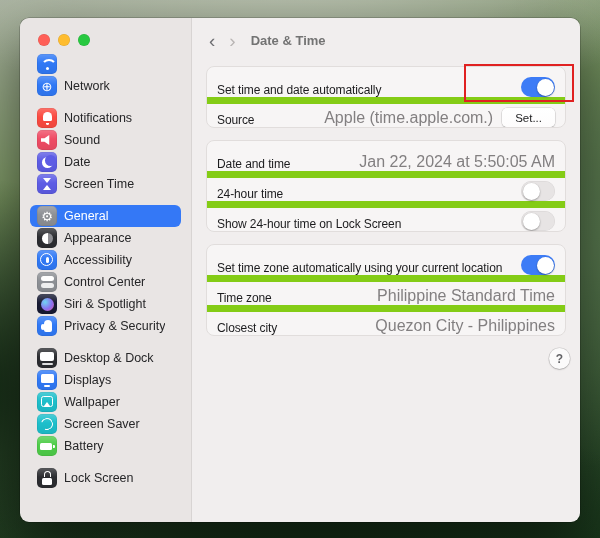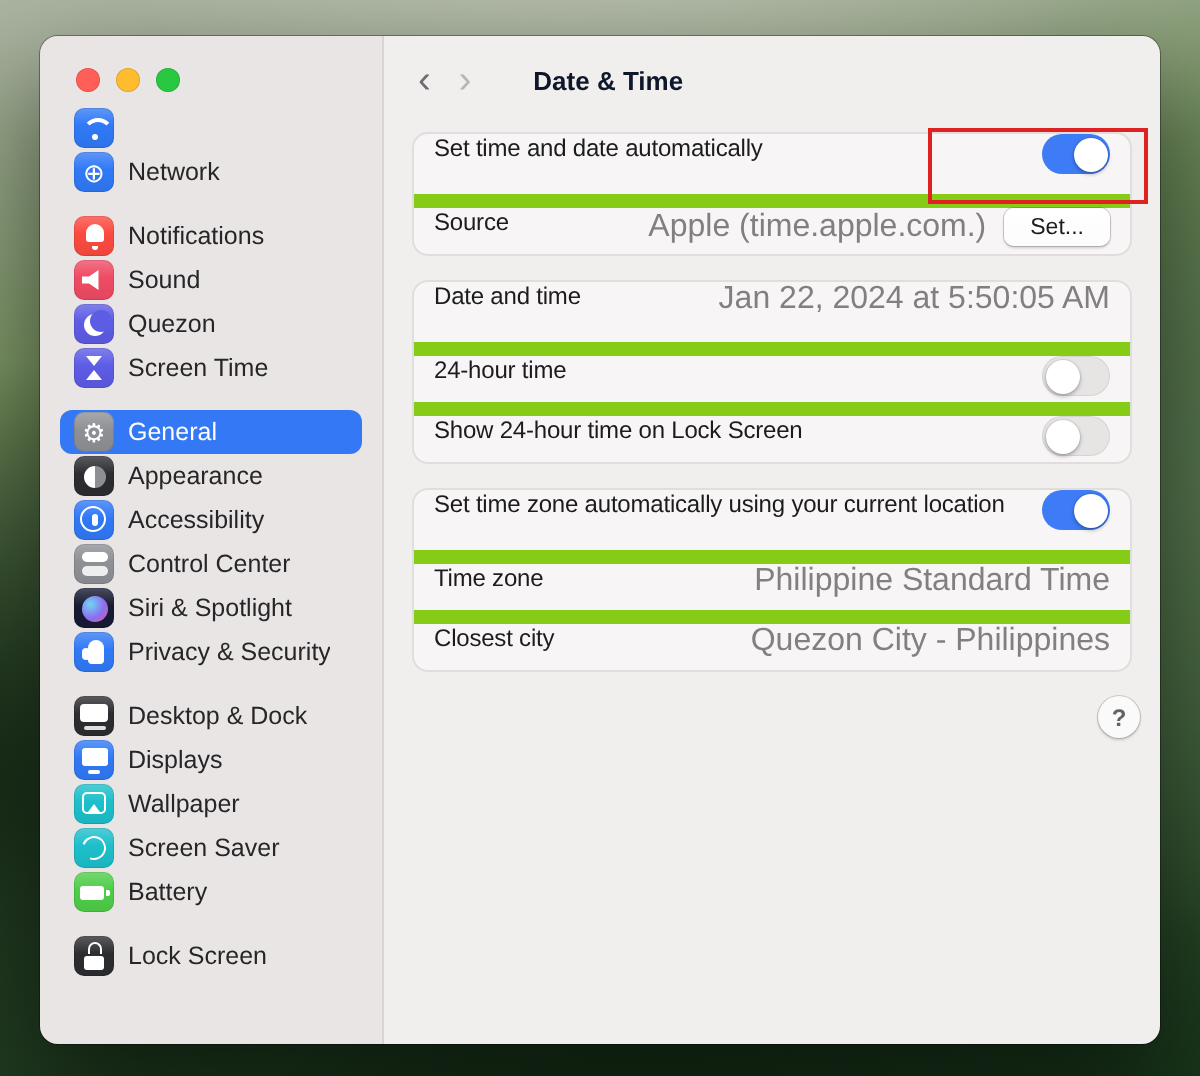--- a/index.html
+++ b/index.html
@@ -78,24 +78,24 @@
   .i-battery::before{content:"";position:absolute;top:7px;left:3px;width:12px;height:6.5px;background:#fff;border-radius:1.5px}
   .i-battery::after{content:"";position:absolute;top:8.5px;right:2.5px;width:2px;height:3.5px;background:#fff;border-radius:0 1px 1px 0}
   .i-lock::before{content:"";position:absolute;bottom:3.5px;left:5px;width:10px;height:7px;background:#fff;border-radius:1.5px}
   .i-lock::after{content:"";position:absolute;top:3px;left:6.5px;width:7px;height:6px;border:1.5px solid #fff;border-bottom:none;border-radius:4px 4px 0 0;box-sizing:border-box}
   
   .panel{flex:1;background:#f1eeee;position:relative;display:flex;flex-direction:column}
   .phead{height:44px;flex:none;display:flex;align-items:center;padding:0 10px}
   .nav-chevron{background:none;border:none;font-size:19px;line-height:1;padding:0 7px;font-family:inherit}
   .nav-chevron.back{color:#6d6d71}
   .nav-chevron.fwd{color:#b9b5b4}
-  .ptitle{font-size:13px;font-weight:700;color:#0f172a;margin-left:24px}
+  .ptitle{font-size:13px;font-weight:700;color:#737373;margin-left:8px}
   .card{margin:4px 14px 0;background:#f7f5f5;border:1px solid #e1dddc;border-radius:8px;overflow:hidden}
   .card.mt{margin-top:12px}
-  .row{height:30px;display:flex;align-items:flex-start;justify-content:space-between;padding:0 10px;box-sizing:border-box}
+  .row{height:30px;display:flex;align-items:flex-end;justify-content:space-between;padding:0 10px;box-sizing:border-box}
   .row + .row{border-top:7px solid #84cc16}
   .rlabel{font-size:12px;color:#1c1c1e;white-space:nowrap;letter-spacing:-.1px}
   .rright{display:flex;align-items:center;flex:none}
   .rvalue{font-size:16px;color:#827f80;white-space:nowrap}
   .btn{
     margin-left:9px;height:19px;padding:0 13px;font-size:11.5px;color:#1d1d1f;font-family:inherit;
     background:linear-gradient(#ffffff,#fdfcfc);border:none;border-radius:5px;
     box-shadow:0 0 0 .5px rgba(0,0,0,.16),0 1px 1.5px rgba(0,0,0,.18);
   }
   .toggle{width:34px;height:20px;border-radius:10px;position:relative;flex:none}
@@ -145,21 +145,21 @@
       <div class="srow">
         <span class="icon c-red i-bell"></span>
         <span class="slabel">Notifications</span>
       </div>
       <div class="srow">
         <span class="icon c-pink i-speaker"></span>
         <span class="slabel">Sound</span>
       </div>
       <div class="srow">
         <span class="icon c-indigo i-moon"></span>
-        <span class="slabel">Quezon</span>
+        <span class="slabel">Date</span>
       </div>
       <div class="srow">
         <span class="icon c-indigo i-hourglass"></span>
         <span class="slabel">Screen Time</span>
       </div>
 
       <div class="gap"></div>
 
       <div class="srow sel">
         <span class="icon c-gray">

